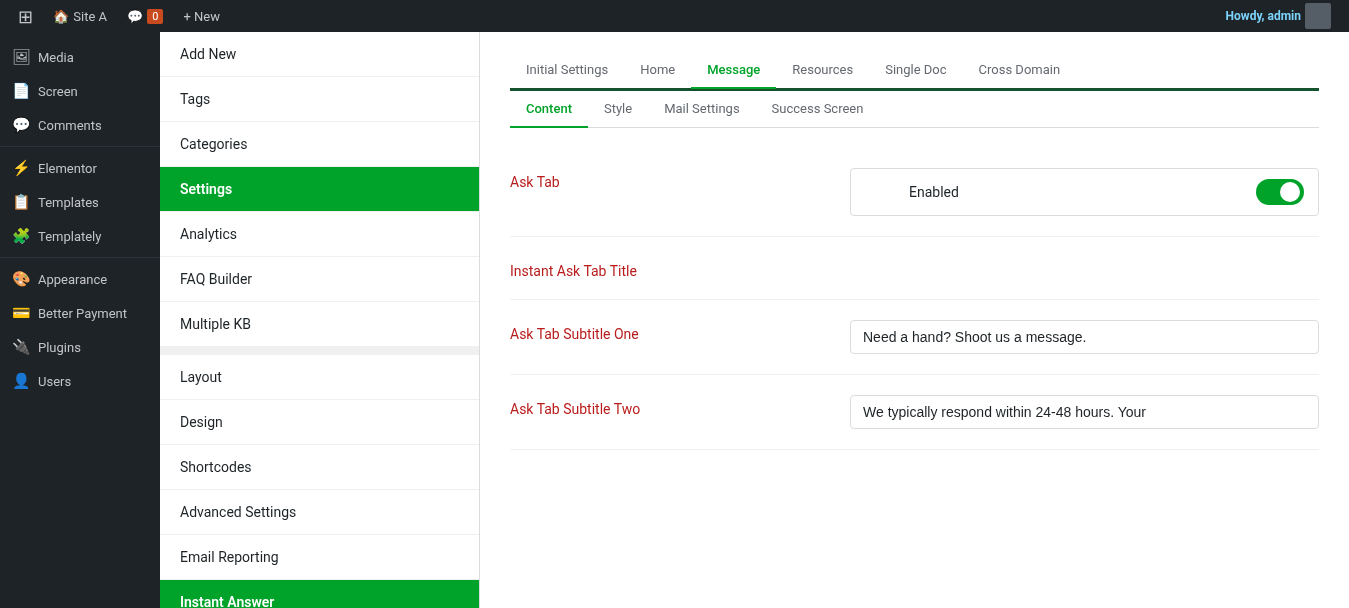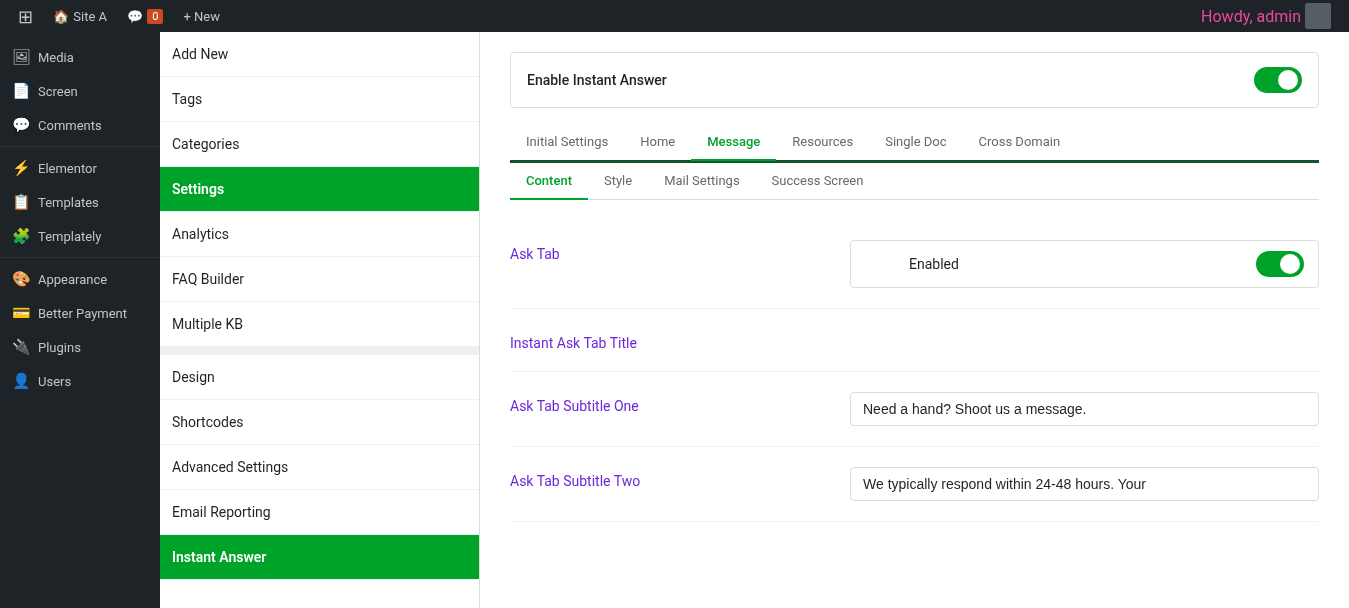--- a/index.html
+++ b/index.html
@@ -15,21 +15,21 @@
       position: fixed;
       top: 0; left: 0; right: 0;
       z-index: 100;
     }
     .admin-bar-items { display: flex; align-items: center; gap: 0; flex: 1; }
     .admin-bar-item {
       display: flex; align-items: center; gap: 4px;
       color: #c3c4c7; font-size: 13px; padding: 0 10px; height: 32px;
       cursor: pointer; white-space: nowrap;
     }
-    .admin-bar-right { display: flex; align-items: center; gap: 4px; color: #ec4899; font-size: 16px; padding: 0 10px; }
+    .admin-bar-right { display: flex; align-items: center; gap: 4px; color: #7dd3fc; font-size: 12px; padding: 0 10px; font-weight: bold; }
     .admin-bar-right .avatar { width: 26px; height: 26px; background: #555d66; border-radius: 2px; display: inline-block; }
     .comment-count { background: #ca4a1f; color: #fff; border-radius: 2px; padding: 1px 5px; font-size: 11px; }
 
     
     .page-wrapper { display: flex; margin-top: 32px; min-height: calc(100vh - 32px); }
 
     
     .sidebar {
       width: 160px; background: #1d2327; flex-shrink: 0;
       min-height: calc(100vh - 32px);
@@ -43,21 +43,21 @@
     .sidebar-item .icon { font-size: 15px; width: 18px; text-align: center; }
     .sidebar-separator { height: 1px; background: #2c3338; margin: 4px 0; }
 
     
     .sub-sidebar {
       width: 320px; background: #fff; border-right: 1px solid #dcdcde;
       min-height: calc(100vh - 32px); padding: 0;
     }
     .sub-sidebar-item {
       display: flex; align-items: flex-start;
-      padding: 14px 12px; color: #1d2327; font-size: 14px;
+      padding: 14px 20px; color: #1d2327; font-size: 14px;
       cursor: pointer; border-bottom: 1px solid #f0f0f1;
     }
     .sub-sidebar-item.active {
       background: #00a32a; color: #fff; font-weight: 600;
     }
 
     
     .main-content {
       flex: 1; background: #f0f0f1; overflow-y: auto;
       padding: 0;
@@ -115,21 +115,21 @@
       margin-bottom: -1px;
     }
     .tab-secondary.active { color: #00a32a; border-bottom-color: #00a32a; font-weight: 500; }
 
     
     .form-row {
       display: flex; align-items: flex-start;
       padding: 20px 0; border-bottom: 1px solid #f0f0f1;
     }
     .form-label {
-      width: 340px; font-size: 14px; color: #6d28d9; font-weight: 400;
+      width: 340px; font-size: 14px; color: #b91c1c; font-weight: 400;
       padding-top: 6px; flex-shrink: 0;
     }
     .form-control { flex: 1; }
     .field-with-toggle {
       display: flex; align-items: center; justify-content: space-between;
       border: 1px solid #dcdcde; border-radius: 4px; padding: 10px 14px;
       background: #fff;
     }
     .field-enabled-label { font-size: 14px; color: #1d2327; margin-left: 44px; }
 
@@ -231,47 +231,43 @@
     </div>
     <div class="sub-sidebar-item">
       <span>FAQ Builder</span>
     </div>
     <div class="sub-sidebar-item">
       <span>Multiple KB</span>
     </div>
 
     <div style="height:8px; background:#f0f0f1;"></div>
     <div class="sub-sidebar-item">
+      <span>Layout</span>
+    </div>
+    <div class="sub-sidebar-item">
       <span>Design</span>
     </div>
     <div class="sub-sidebar-item">
       <span>Shortcodes</span>
     </div>
     <div class="sub-sidebar-item">
       <span>Advanced Settings</span>
     </div>
     <div class="sub-sidebar-item">
       <span>Email Reporting</span>
     </div>
     <div class="sub-sidebar-item active">
       <span>Instant Answer</span>
     </div>
 
   </div>
 
   <div class="main-content">
     <div class="content-area">
 
-      <div class="toggle-wrapper">
-        <span class="toggle-label">Enable Instant Answer</span>
-        <label class="toggle">
-          <input type="checkbox" checked="" style="">
-          <span class="toggle-slider"></span>
-        </label>
-      </div>
 
       <div class="tabs-primary">
         <div class="tab-primary">
           <span>Initial Settings</span>
         </div>
         <div class="tab-primary">
           <span>Home</span>
         </div>
         <div class="tab-primary active">
           <span>Message</span>

